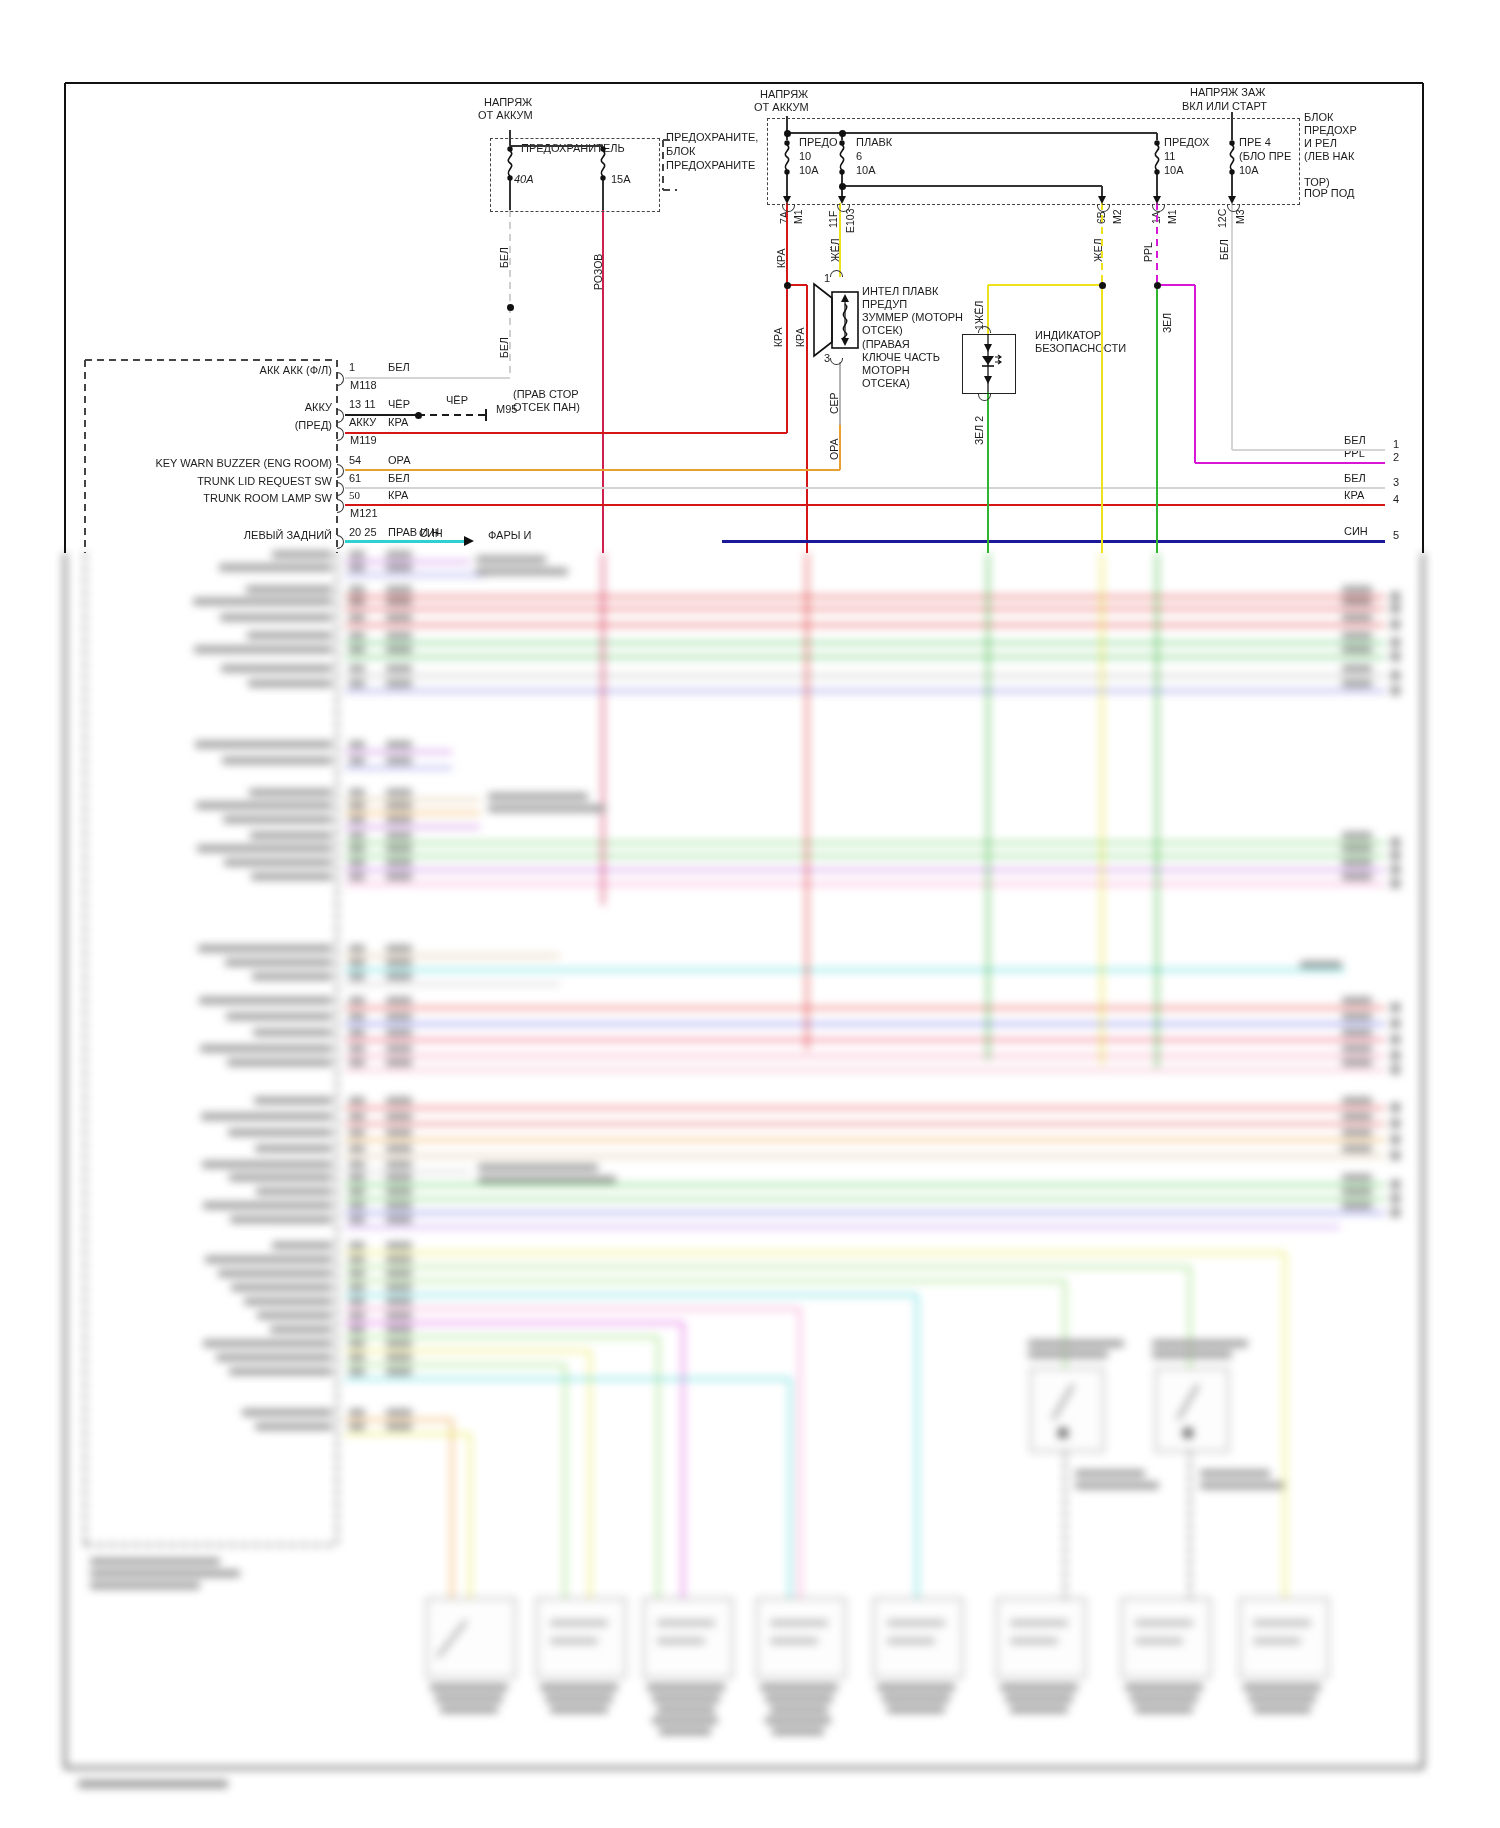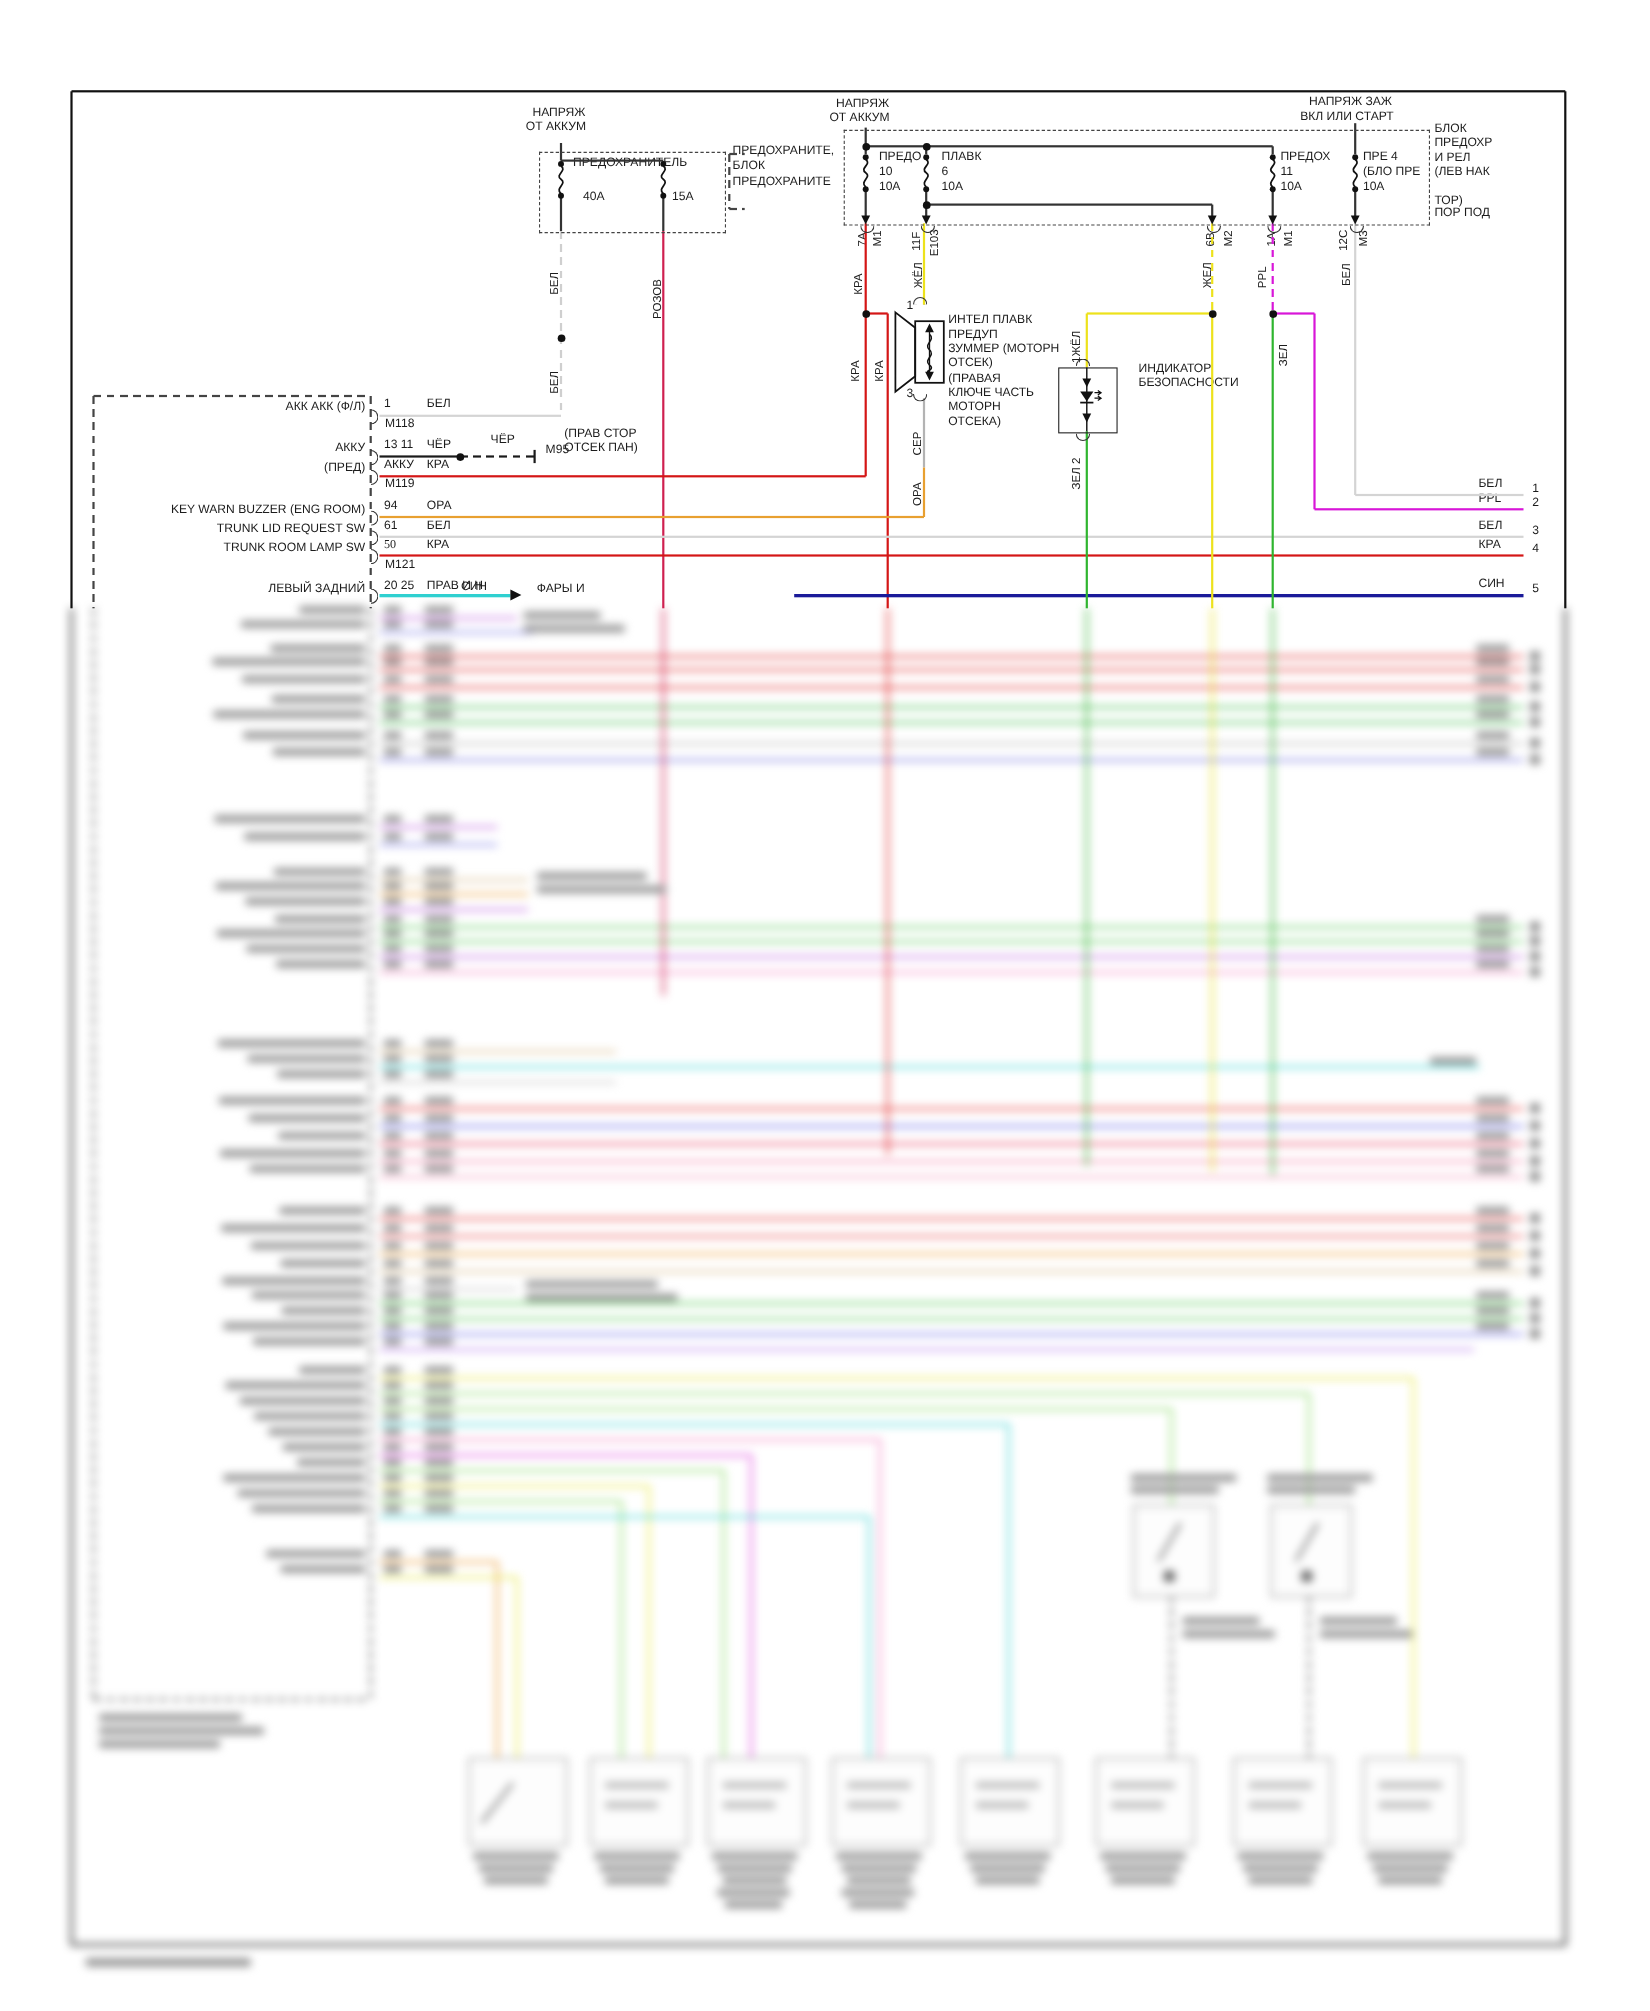--- a/index.html
+++ b/index.html
@@ -365,21 +365,21 @@
       <div class="blob" style="left: 1200px; top: 1482px; width: 84px; height: 7px;"></div>
       <div class="blob" style="left: 90px; top: 1558px; width: 130px; height: 7px;"></div>
       <div class="blob" style="left: 90px; top: 1570px; width: 150px; height: 7px;"></div>
       <div class="blob" style="left: 90px; top: 1582px; width: 110px; height: 7px;"></div>
       <div class="blob" style="left: 78px; top: 1780px; width: 150px; height: 8px;"></div>
     </div>
   <div id="sharp-layer">
       <div class="lbl" style="left: 484px; top: 96px;">НАПРЯЖ</div>
       <div class="lbl" style="left: 478px; top: 109px;">ОТ АККУМ</div>
       <div class="lbl" style="left: 521px; top: 142px;">ПРЕДОХРАНИТЕЛЬ</div>
-      <div class="lbl" style="left: 530px; top: 173px;">40A</div>
+      <div class="lbl" style="left: 514px; top: 173px; font-style: italic;">40A</div>
       <div class="lbl" style="left: 611px; top: 173px;">15A</div>
       <div class="lbl" style="left: 666px; top: 131px;">ПРЕДОХРАНИТЕ,</div>
       <div class="lbl" style="left: 666px; top: 145px;">БЛОК</div>
       <div class="lbl" style="left: 666px; top: 159px;">ПРЕДОХРАНИТЕ</div>
       <div class="lbl" style="left: 760px; top: 88px;">НАПРЯЖ</div>
       <div class="lbl" style="left: 754px; top: 101px;">ОТ АККУМ</div>
       <div class="lbl" style="left: 799px; top: 136px;">ПРЕДО</div>
       <div class="lbl" style="left: 799px; top: 150px;">10</div>
       <div class="lbl" style="left: 799px; top: 164px;">10A</div>
       <div class="lbl" style="left: 856px; top: 136px;">ПЛАВК</div>
@@ -420,21 +420,21 @@
       <div class="lbl" style="left: 388px; top: 398px;">ЧЁР</div>
       <div class="lbl" style="left: 446px; top: 394px;">ЧЁР</div>
       <div class="lbl" style="left: 496px; top: 403px;">М95</div>
       <div class="lbl" style="left: 513px; top: 388px;">(ПРАВ СТОР</div>
       <div class="lbl" style="left: 513px; top: 401px;">ОТСЕК ПАН)</div>
       <div class="lbl" style="right: 1168px; top: 419px;">(ПРЕД)</div>
       <div class="lbl" style="left: 349px; top: 416px;">АККУ</div>
       <div class="lbl" style="left: 388px; top: 416px;">КРА</div>
       <div class="lbl" style="left: 350px; top: 434px;">М119</div>
       <div class="lbl" style="right: 1168px; top: 457px;">KEY WARN BUZZER (ENG ROOM)</div>
-      <div class="lbl" style="left: 349px; top: 454px;">94</div>
+      <div class="lbl" style="left: 349px; top: 454px;">54</div>
       <div class="lbl" style="left: 388px; top: 454px;">ОРА</div>
       <div class="lbl" style="right: 1168px; top: 475px;">TRUNK LID REQUEST SW</div>
       <div class="lbl" style="left: 349px; top: 472px;">61</div>
       <div class="lbl" style="left: 388px; top: 472px;">БЕЛ</div>
       <div class="lbl" style="right: 1168px; top: 492px;">TRUNK ROOM LAMP SW</div>
       <div class="lbl" style="left: 349px; top: 489px; font-family: Liberation Serif, serif;">50</div>
       <div class="lbl" style="left: 388px; top: 489px;">КРА</div>
       <div class="lbl" style="left: 350px; top: 507px;">М121</div>
       <div class="lbl" style="right: 1168px; top: 529px;">ЛЕВЫЙ ЗАДНИЙ</div>
       <div class="lbl" style="left: 349px; top: 526px;">20 25</div>

